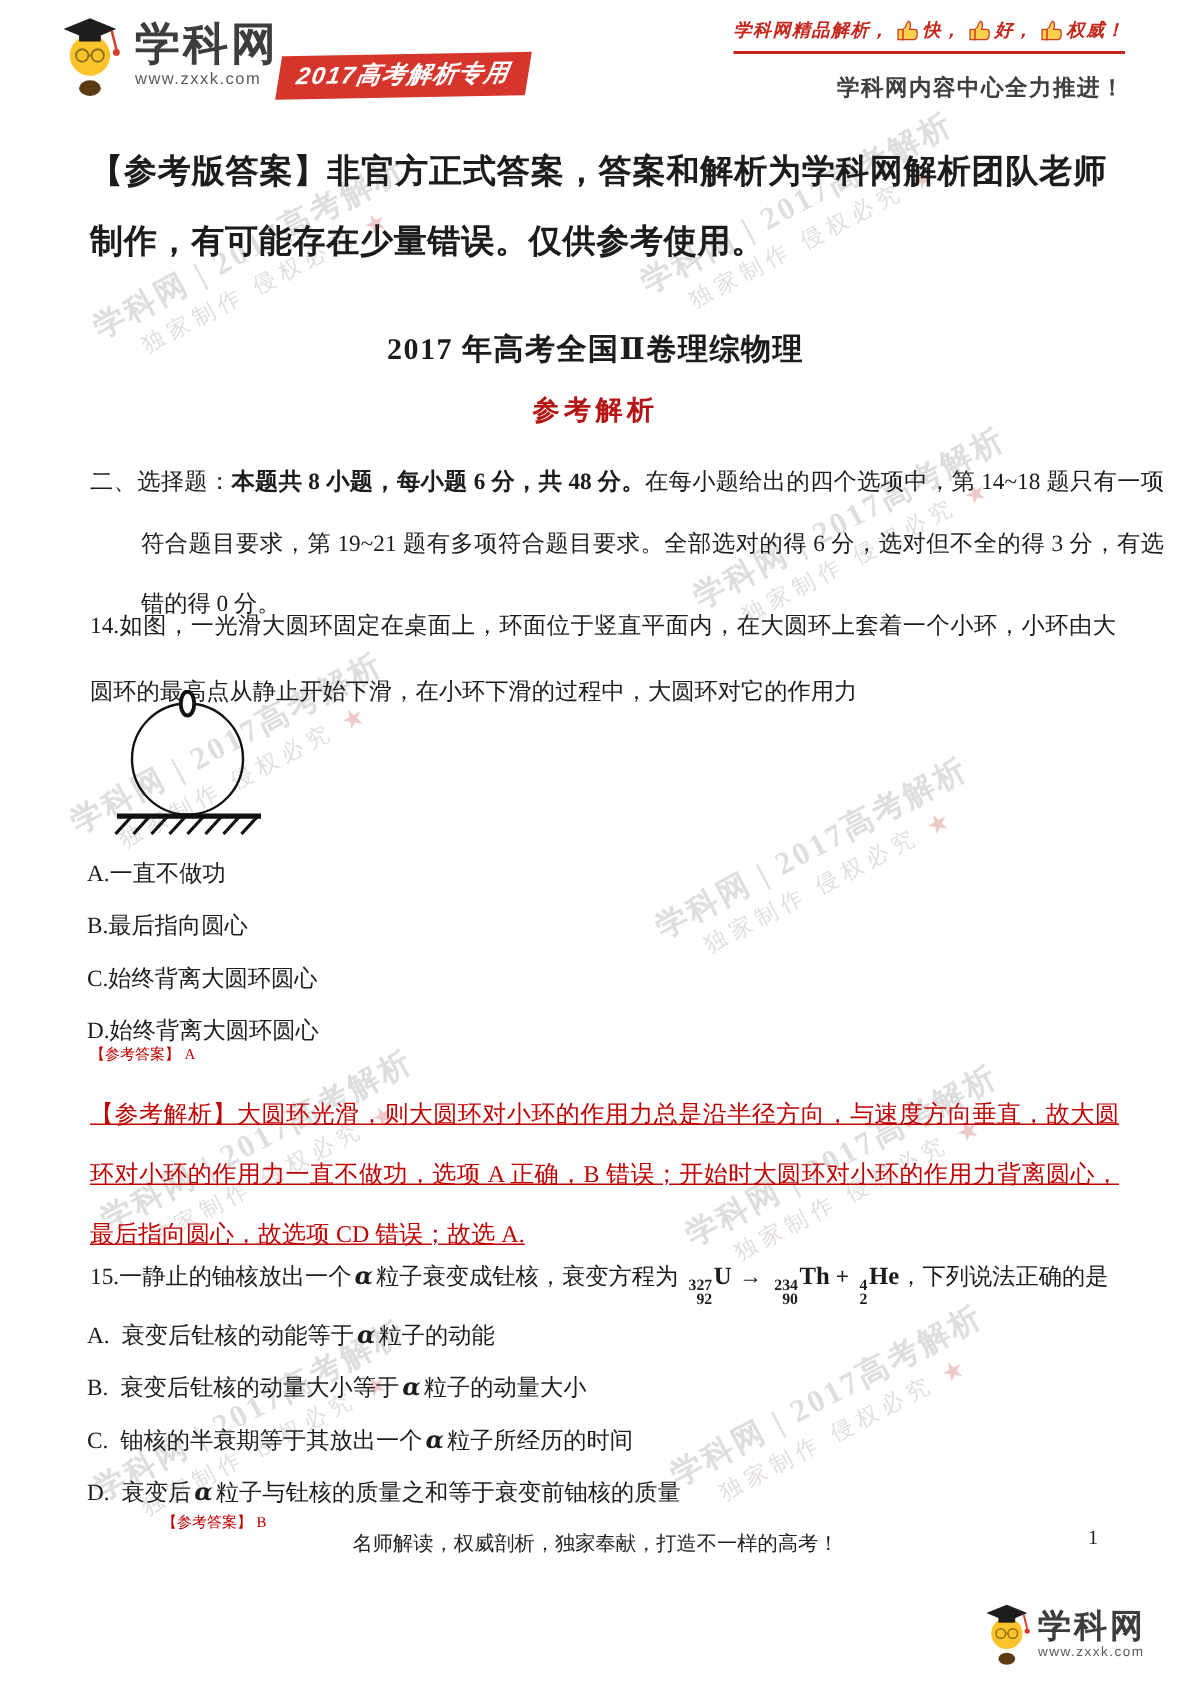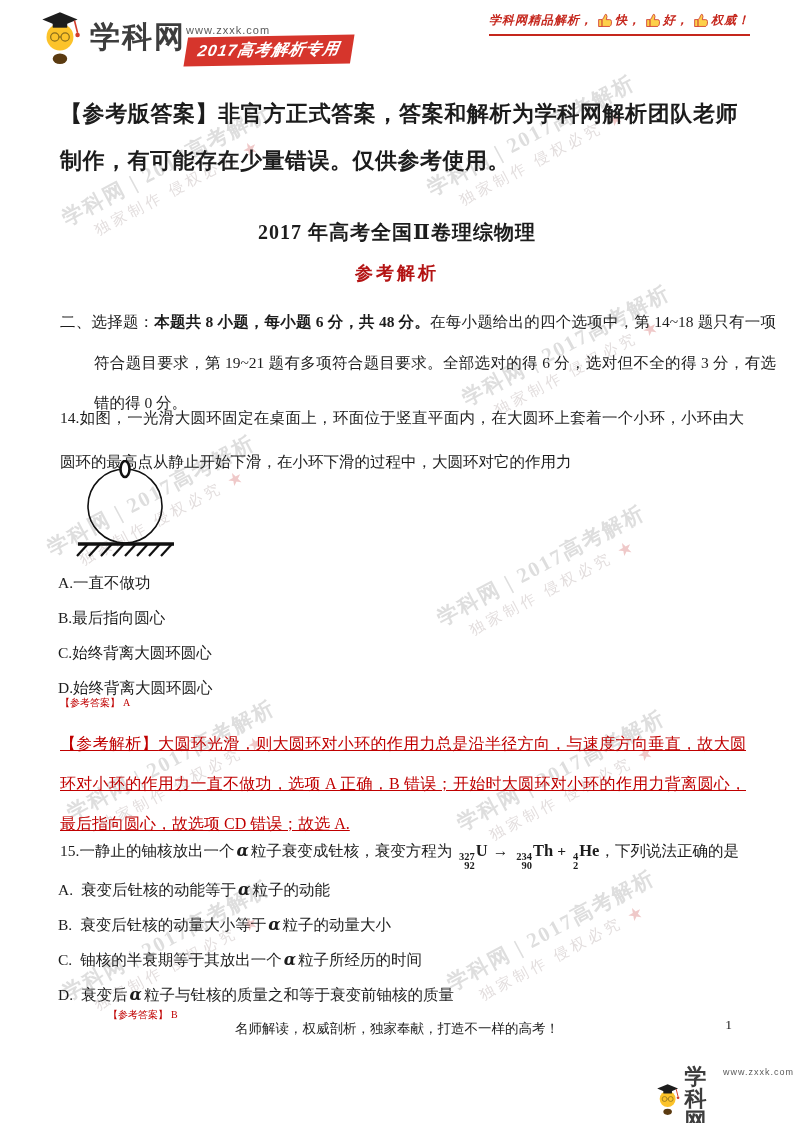--- a/index.html
+++ b/index.html
@@ -20,21 +20,21 @@
   .wm:nth-child(4){left:40px;top:480px;}
   .wm:nth-child(5){left:430px;top:550px;}
   .wm:nth-child(6){left:60px;top:745px;}
   .wm:nth-child(7){left:450px;top:755px;}
   .wm:nth-child(8){left:55px;top:925px;}
   .wm:nth-child(9){left:440px;top:915px;}
   
   .content{position:absolute;inset:0;z-index:1;}
   
   .logo-top{position:absolute;left:38px;top:8px;display:flex;align-items:center;gap:6px;}
-  .logo-txt{display:flex;flex-direction:row;line-height:1;}
+  .logo-txt{display:flex;flex-direction:column;line-height:1;}
   .logo-brand{font-family:"Liberation Sans","DejaVu Sans",sans-serif;font-weight:bold;
     font-size:30px;color:#3d3d3d;letter-spacing:2px;}
   .logo-site{font-family:"Liberation Sans","DejaVu Sans",sans-serif;font-size:11px;color:#5a5a5a;
     letter-spacing:1px;margin-top:3px;}
   .banner{position:absolute;left:186px;top:36px;background:#d6352c;color:#fff;
     font-family:"Liberation Sans","DejaVu Sans",sans-serif;font-weight:bold;font-size:16px;
     padding:4px 12px;transform:skewX(-10deg) rotate(-1deg);letter-spacing:1px;}
   .banner > span{display:inline-block;font-style:italic;}
   .slogan{position:absolute;top:12px;right:44px;color:#c5271d;font-weight:bold;font-style:italic;
     font-size:12px;border-bottom:2px solid #c5271d;padding-bottom:5px;letter-spacing:1px;
@@ -162,20 +162,21 @@
         <rect x="2" y="9" width="4" height="8" fill="#fdd04a" stroke="#cf3a2d" stroke-width="1"></rect>
         <path d="M6 9 L6 17 L15 17 Q17 16 17 13 L17 11 Q17 9 15 9 L11 9 Q12.5 4.5 11 3 Q9.8 2 9 4 Q8 7.5 6 9 Z" fill="#fdd04a" stroke="#cf3a2d" stroke-width="1"></path>
       </svg>
       <span>好，</span>
       <svg class="thumb" width="17" height="17" viewBox="0 0 20 20">
         <rect x="2" y="9" width="4" height="8" fill="#fdd04a" stroke="#cf3a2d" stroke-width="1"></rect>
         <path d="M6 9 L6 17 L15 17 Q17 16 17 13 L17 11 Q17 9 15 9 L11 9 Q12.5 4.5 11 3 Q9.8 2 9 4 Q8 7.5 6 9 Z" fill="#fdd04a" stroke="#cf3a2d" stroke-width="1"></path>
       </svg>
       <span>权威！</span>
     </div>
+    <div class="subslogan">学科网内容中心全力推进！</div>
 
     <div class="disclaimer">【参考版答案】非官方正式答案，答案和解析为学科网解析团队老师制作，有可能存在少量错误。仅供参考使用。</div>
 
     <div class="doc-title">2017 年高考全国Ⅱ卷理综物理</div>
     <div class="doc-subtitle">参考解析</div>
 
     <div class="section-intro"><span>二、选择题：</span><b>本题共 8 小题，每小题 6 分，共 48 分。</b><span>在每小题给出的四个选项中，第 14~18 题只有一项符合题目要求，第 19~21 题有多项符合题目要求。全部选对的得 6 分，选对但不全的得 3 分，有选错的得 0 分。</span></div>
 
     <div class="q-stem" id="q14-stem">14.如图，一光滑大圆环固定在桌面上，环面位于竖直平面内，在大圆环上套着一个小环，小环由大圆环的最高点从静止开始下滑，在小环下滑的过程中，大圆环对它的作用力</div>
 

